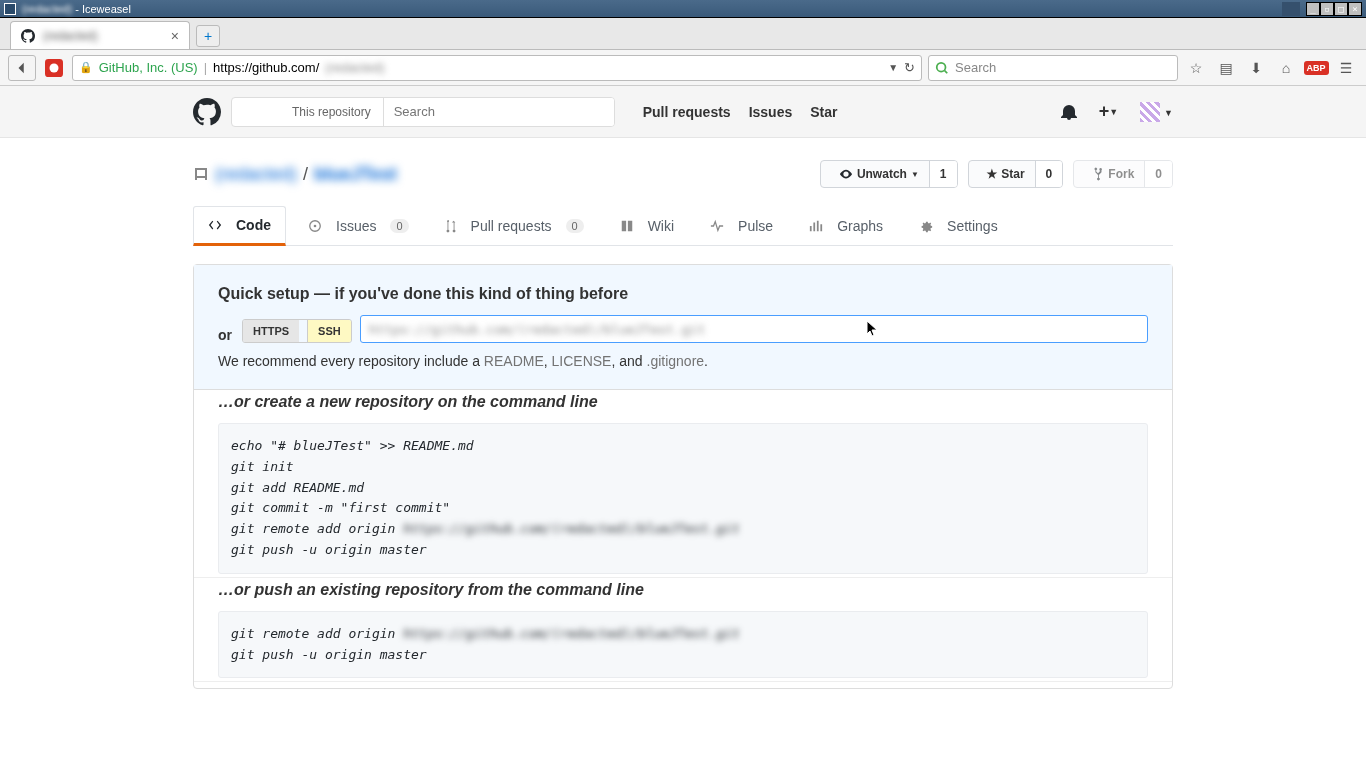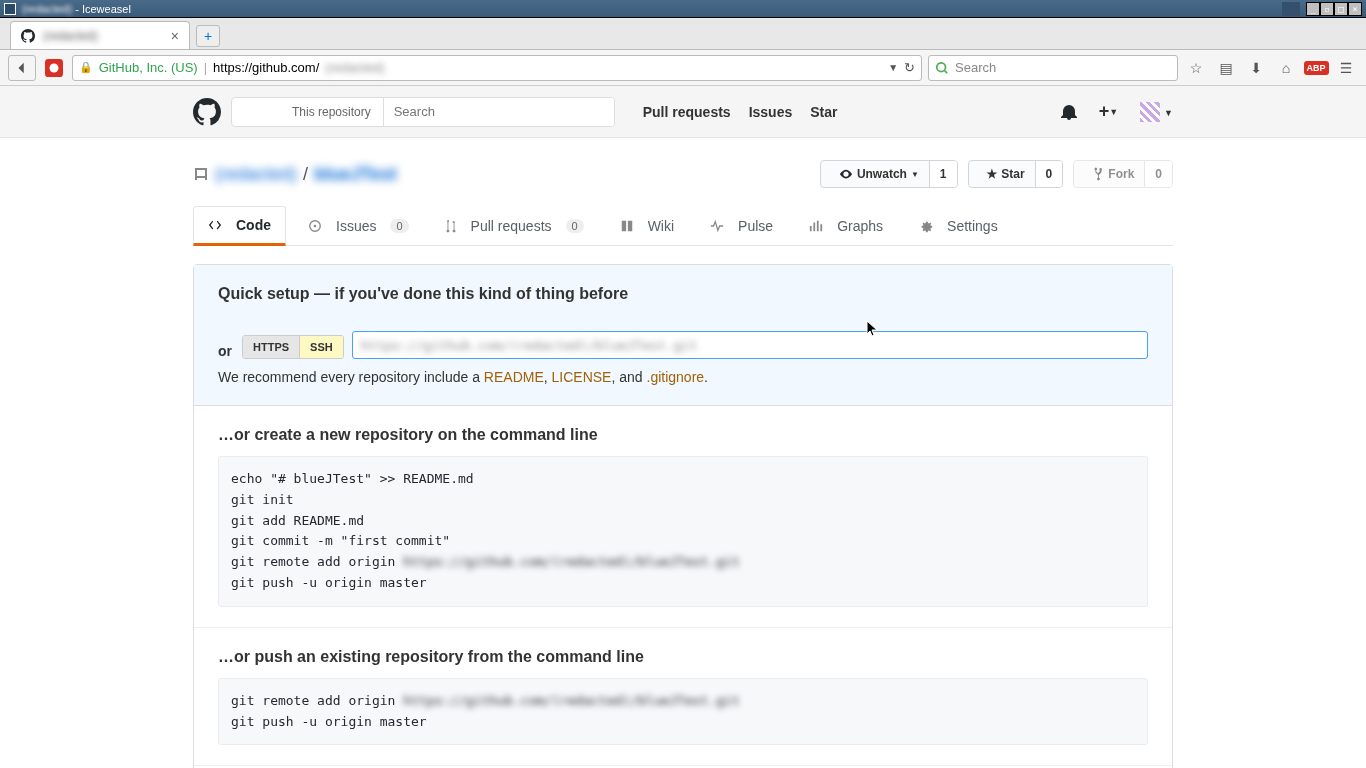--- a/index.html
+++ b/index.html
@@ -43,32 +43,32 @@
 .counter-btn { display:flex; border:1px solid #d1d5da; border-radius:4px; overflow:hidden; height:28px; font-size:12px; background:#fafbfc;padding-left:8px; }
 .counter-btn .lbl { padding:0 10px; display:flex; align-items:center; gap:4px; font-weight:600; cursor:pointer; }
 .counter-btn .cnt { border-left:1px solid #d1d5da; padding:0 10px; display:flex; align-items:center; background:#fff; font-weight:600; }
 .counter-btn.disabled { opacity:.55; }
 .repo-tabs { display:flex; gap:8px; border-bottom:1px solid #e1e4e8; }
 .repo-tab { padding:10px 14px; display:flex; align-items:center; gap:14px; color:#586069; font-size:14px; cursor:pointer; }
 .repo-tab.active { border-bottom:3px solid #e36209; font-weight:600; color:#24292e; margin-bottom:-1px; border-top:1px solid #e1e4e8; border-left:1px solid #e1e4e8; border-right:1px solid #e1e4e8; border-radius:3px 3px 0 0; background:#fff; }
 .repo-tab .pill { background:#eee; border-radius:8px; font-size:11px; padding:1px 6px; color:#666; }
 .main { max-width:980px; margin:18px auto 0; border:1px solid #ddd; border-radius:4px; }
 .setup-box { padding:20px 24px; background:#f1f8ff; border-bottom:1px solid #ddd; }
-.setup-box h3 { font-size:16px; margin-bottom:28px; }
+.setup-box h3 { font-size:16px; margin-bottom:12px; }
 .clone-row { display:flex; align-items:flex-end; gap:0; margin-bottom:10px; }
 .or { padding-right:10px; font-weight:600; font-size:14px; }
-.proto-group { display:flex; border:1px solid #ccc; border-radius:3px; overflow:hidden; font-size:11px; font-weight:600; }
+.proto-group { display:flex; border:1px solid #ccc; border-radius:3px; overflow:hidden; font-size:11px; font-weight:600;gap:8px; }
 .proto-group span { padding:5px 10px; background:#fef9c3; cursor:pointer; }
 .proto-group span.active { background:#e6e6e6; }
 .proto-group span+span { border-left:1px solid #ccc; }
 .clone-url { flex:1; margin-left:8px; height:28px; border:1px solid #4a9eff; background:#fff; border-radius:3px; padding:0 8px; font-family:monospace; font-size:13px; color:#888; display:flex; align-items:center; }
 .clone-url .blur { filter:blur(3px); }
 .recommend { font-size:14px; color:#333; }
-.recommend a { color:#a16207; text-decoration:none; }
-.section { padding:20px 24px; border-bottom:1px solid #eee; }
+.recommend a { color:#737373; text-decoration:none; }
+.section { padding:3px 24px; border-bottom:1px solid #eee;font-style:italic; }
 .section:last-child { border-bottom:none; }
 .section h3 { font-size:16px; margin-bottom:12px; }
 .code-block { background:#f6f8fa; border:1px solid #eaecef; border-radius:3px; padding:12px; font-family:Consolas,monospace; font-size:13px; line-height:1.6; white-space:pre; color:#24292e; }
 .code-block .blur { filter:blur(3px); }
 .cursor { position:absolute; left:866px; top:320px; z-index:999; pointer-events:none; }
 svg { display:block; }
 </style>
 </head>
 <body>
 

